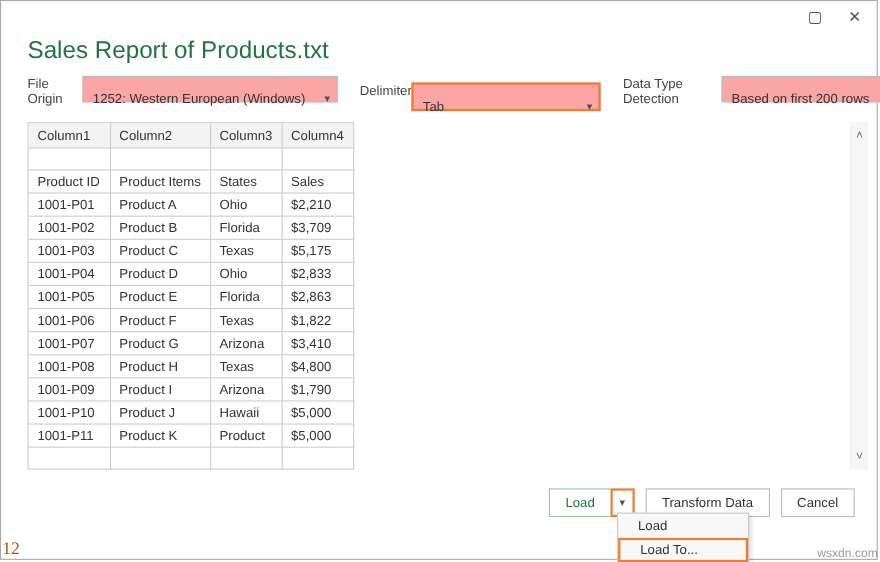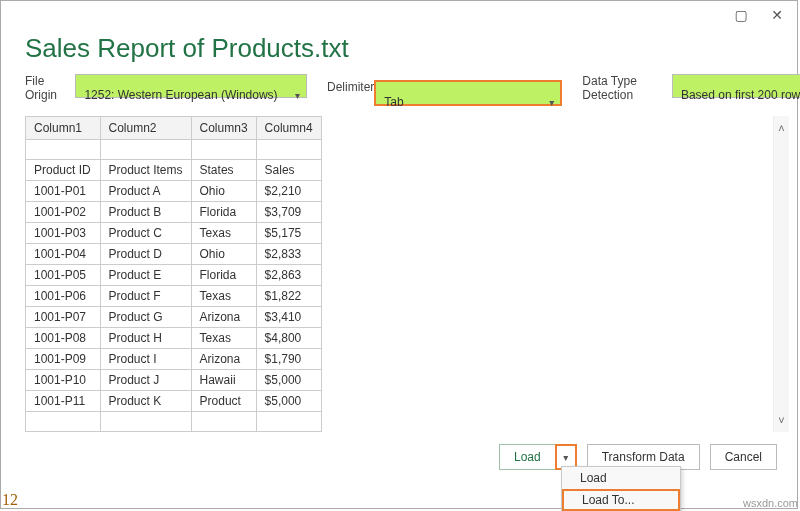--- a/index.html
+++ b/index.html
@@ -1,28 +1,28 @@
 <!DOCTYPE html>
 <html><head>
 <meta charset="utf-8">
 <style>
 *{box-sizing:border-box;margin:0;padding:0}
 body{font-family:"Segoe UI",Arial,sans-serif;font-size:12px;color:#333;background:#fff;width:800px;height:511px;position:relative;overflow:hidden}
 .window{border:1px solid #aaa;width:798px;height:509px;position:relative;background:#fff}
 .titlebar{display:flex;justify-content:flex-end;align-items:center;height:28px;padding-right:2px}
 .tb-btn{width:36px;height:28px;display:flex;align-items:center;justify-content:center;color:#555;font-size:14px}
-.heading{font-size:26px;font-weight:400;color:#217346;padding:4px 24px 10px 24px}
+.heading{font-size:22px;font-weight:400;color:#217346;padding:4px 24px 10px 24px}
 .controls{display:flex;gap:20px;padding:0 24px 4px 24px;align-items:flex-end}
 .ctrl-group{display:flex;flex-direction:row}
 .ctrl-label{font-size:12px;color:#444;margin-bottom:4px}
-.dropdown{height:24px;border:1px solid #bbb;background:#bef264;display:flex;align-items:center;justify-content:space-between;padding:18px 6px 0 8px;font-size:12px;color:#333}
+.dropdown{height:24px;border:1px solid #bbb;background:#fca5a5;display:flex;align-items:center;justify-content:space-between;padding:18px 6px 0 8px;font-size:12px;color:#333}
 .dropdown.highlight{border:2px solid #ed7d31;height:26px}
 .chev{font-size:10px;color:#555}
 .ctrl-group.origin .dropdown{width:250px}
-.ctrl-group.delim .dropdown{width:188px}
+.ctrl-group.delim .dropdown{width:172px}
 .ctrl-group.detect .dropdown{width:238px}
 .icon-btn{width:22px;height:22px;margin-left:8px;display:flex;align-items:center;justify-content:center}
 .preview{display:flex;padding:6px 8px 0 24px}
 .table-wrap{border-top:1px solid #ccc;border-left:1px solid #ccc}
 table{border-collapse:collapse;font-size:12px}
 th,td{border-right:1px solid #ccc;border-bottom:1px solid #ccc;text-align:left;padding:3px 8px;height:20px;white-space:nowrap;vertical-align:middle;font-weight:400}
 thead th{background:#f3f3f3;font-weight:400;height:22px}
 .c1{width:74px}.c2{width:86px}.c3{width:58px}.c4{width:60px}
 .scroll-col{flex:1;display:flex;justify-content:flex-end;align-items:stretch;margin-left:4px}
 .scrollbar{width:16px;background:#f6f6f6;border-left:1px solid #eee;display:flex;flex-direction:column;justify-content:space-between;align-items:center;padding:6px 0}

